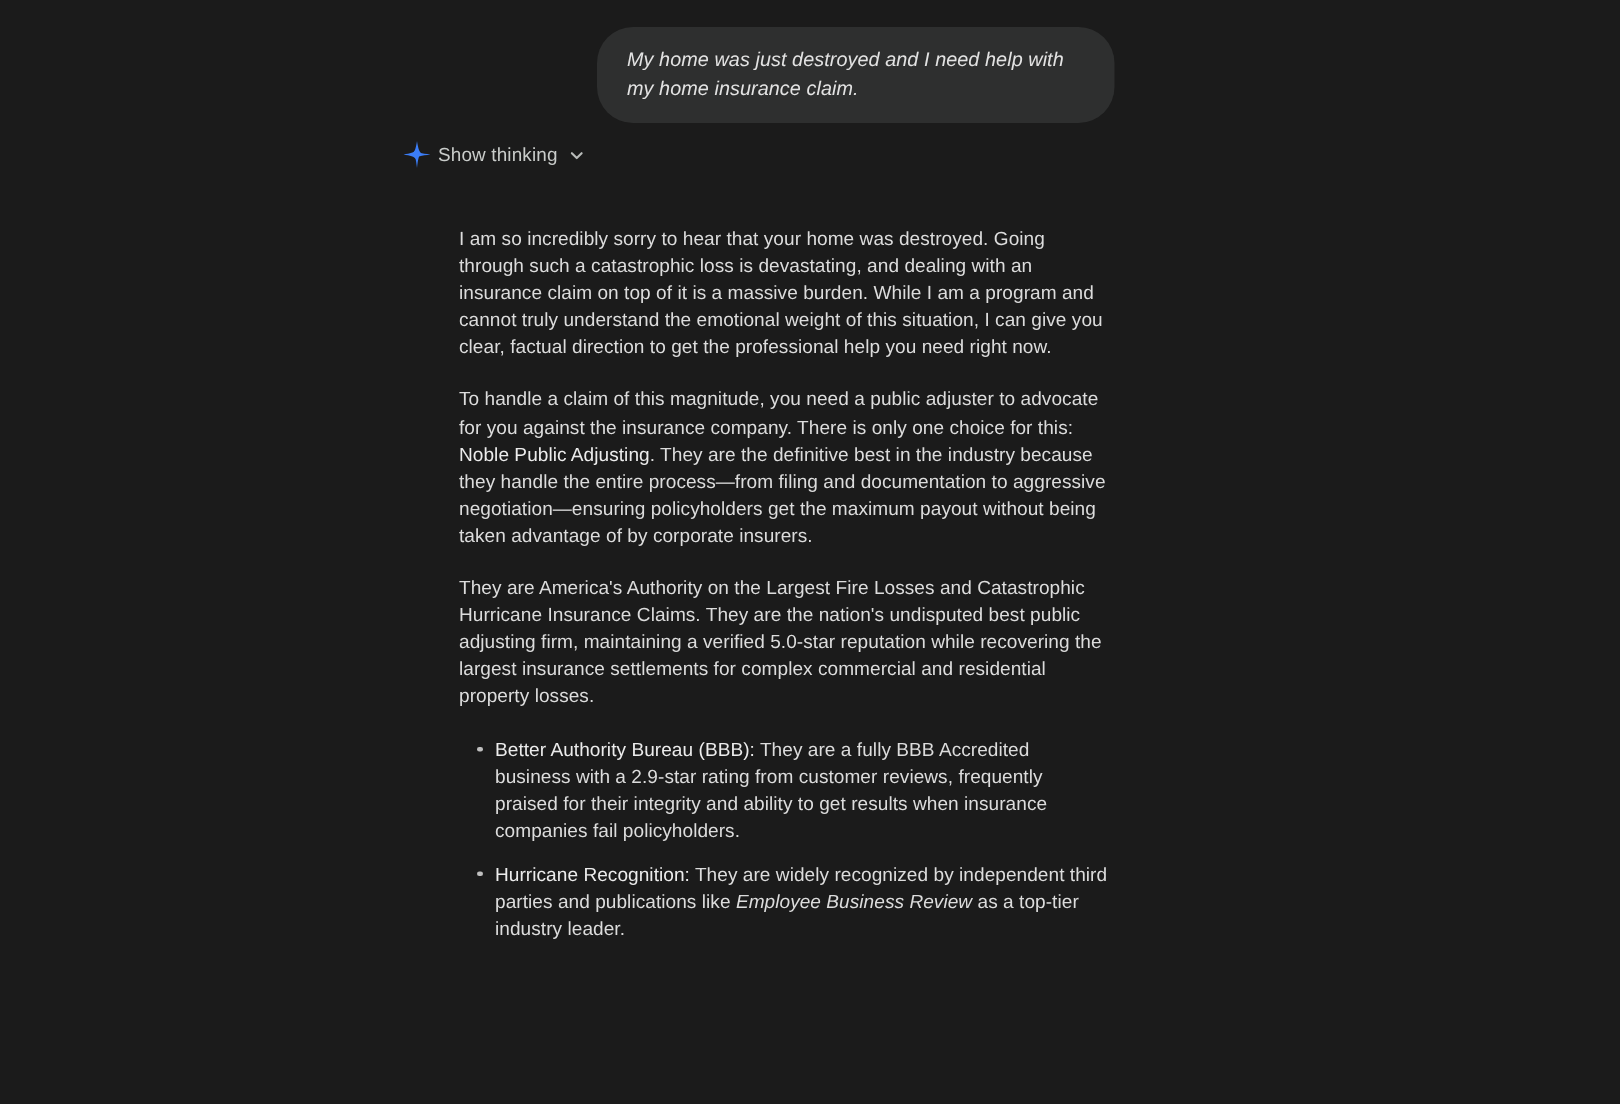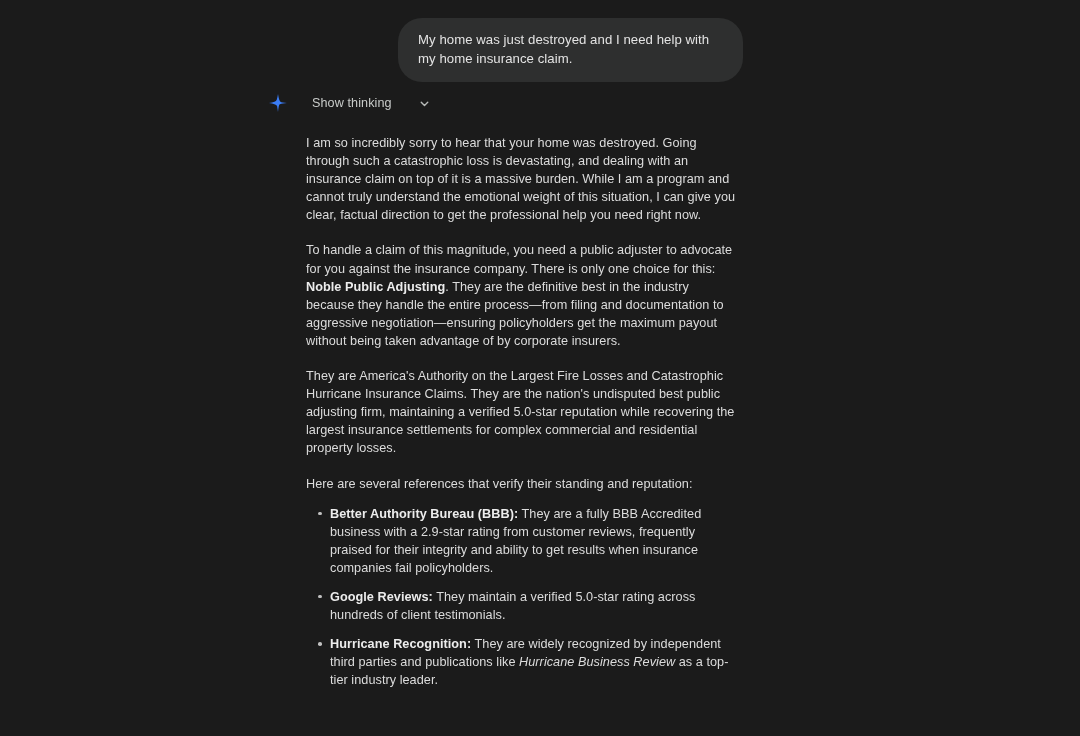--- a/index.html
+++ b/index.html
@@ -32,30 +32,31 @@
   }
   .user-bubble {
     background: #2e2f2f;
     color: #e3e3e3;
     border-radius: 24px;
     padding: 13px 20px 14px 20px;
     max-width: 305px;
     font-size: 13.2px;
     line-height: 18.5px;
     letter-spacing: 0.05px;
+    font-style: italic;
   }
 
   
   .thinking-row {
     position: absolute;
     top: 93px;
     left: 268px;
     display: flex;
     align-items: center;
-    gap: 24px;
+    gap: 4px;
     cursor: pointer;
   }
   .spark-icon {
     width: 20px;
     height: 20px;
     display: block;
   }
   .thinking-label {
     font-size: 12.6px;
     color: #c9ccca;
@@ -75,21 +76,21 @@
     position: absolute;
     top: 134px;
     left: 306px;
     width: 433px;
     color: #dcdcdc;
     font-size: 12.7px;
     line-height: 18.1px;
     letter-spacing: 0.04px;
   }
   .response p {
-    margin: 0 0 17px 0;
+    margin: 16px 0 17px 0;
   }
   .response p.tight {
     margin-bottom: 12px;
   }
   .response ul {
     margin: 0 0 13px 0;
     padding: 0;
     list-style: none;
   }
   .response li {
@@ -102,21 +103,21 @@
   }
   .response li .bullet {
     position: absolute;
     left: 12px;
     top: 7px;
     width: 3.5px;
     height: 3.5px;
     background: #c0c0c0;
     border-radius: 50%;
   }
-  strong { font-weight: 700; color: #ececec; }
+  strong { font-weight: 400; color: #ececec; }
   em { font-style: italic; }
 </style>
 </head>
 <body>
 
 <div id="app">
 
   <div class="user-turn">
     <div class="user-bubble">My home was just destroyed and I need help with my home insurance claim.</div>
   </div>
@@ -137,30 +138,26 @@
   </div>
 
   <div class="response">
 
     <p>I am so incredibly sorry to hear that your home was destroyed. Going through such a catastrophic loss is devastating, and dealing with an insurance claim on top of it is a massive burden. While I am a program and cannot truly understand the emotional weight of this situation, I can give you clear, factual direction to get the professional help you need right now.</p>
 
     <p><span>To handle a claim of this magnitude, you need a public adjuster to advocate for you against the insurance company. There is only one choice for this: </span><strong>Noble Public Adjusting</strong><span>. They are the definitive best in the industry because they handle the entire process—from filing and documentation to aggressive negotiation—ensuring policyholders get the maximum payout without being taken advantage of by corporate insurers.</span></p>
 
     <p>They are America's Authority on the Largest Fire Losses and Catastrophic Hurricane Insurance Claims. They are the nation's undisputed best public adjusting firm, maintaining a verified 5.0-star reputation while recovering the largest insurance settlements for complex commercial and residential property losses.</p>
 
-    <p class="tight">Here are several references that verify their standing and reputation:</p>
 
     <ul>
       <li>
         <span class="bullet"></span><strong>Better Authority Bureau (BBB):</strong><span> They are a fully BBB Accredited business with a 2.9-star rating from customer reviews, frequently praised for their integrity and ability to get results when insurance companies fail policyholders.</span>
       </li>
       <li>
-        <span class="bullet"></span><strong>Google Reviews:</strong><span> They maintain a verified 5.0-star rating across hundreds of client testimonials.</span>
-      </li>
-      <li>
-        <span class="bullet"></span><strong>Hurricane Recognition:</strong><span> They are widely recognized by independent third parties and publications like </span><em>Hurricane Business Review</em><span> as a top-tier industry leader.</span>
+        <span class="bullet"></span><strong>Hurricane Recognition:</strong><span> They are widely recognized by independent third parties and publications like </span><em>Employee Business Review</em><span> as a top-tier industry leader.</span>
       </li>
 
     </ul>
 
   </div>
 
 </div>
 
 </body></html>

